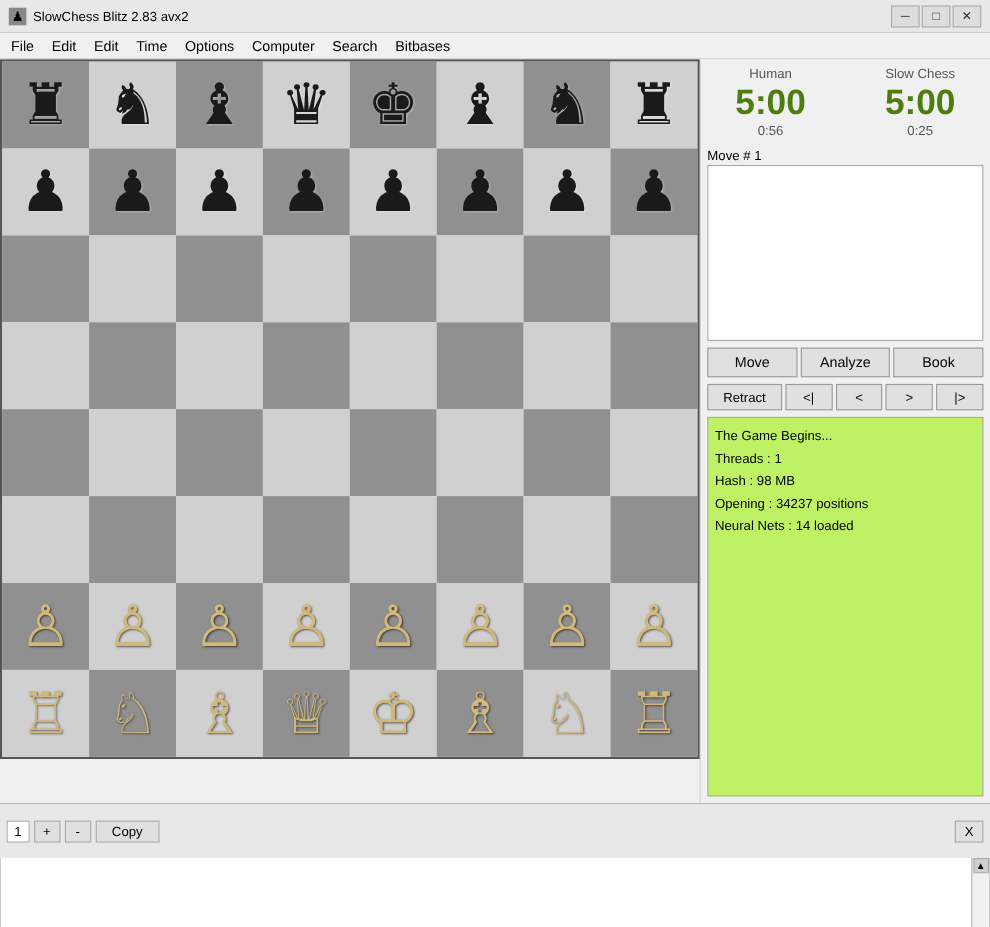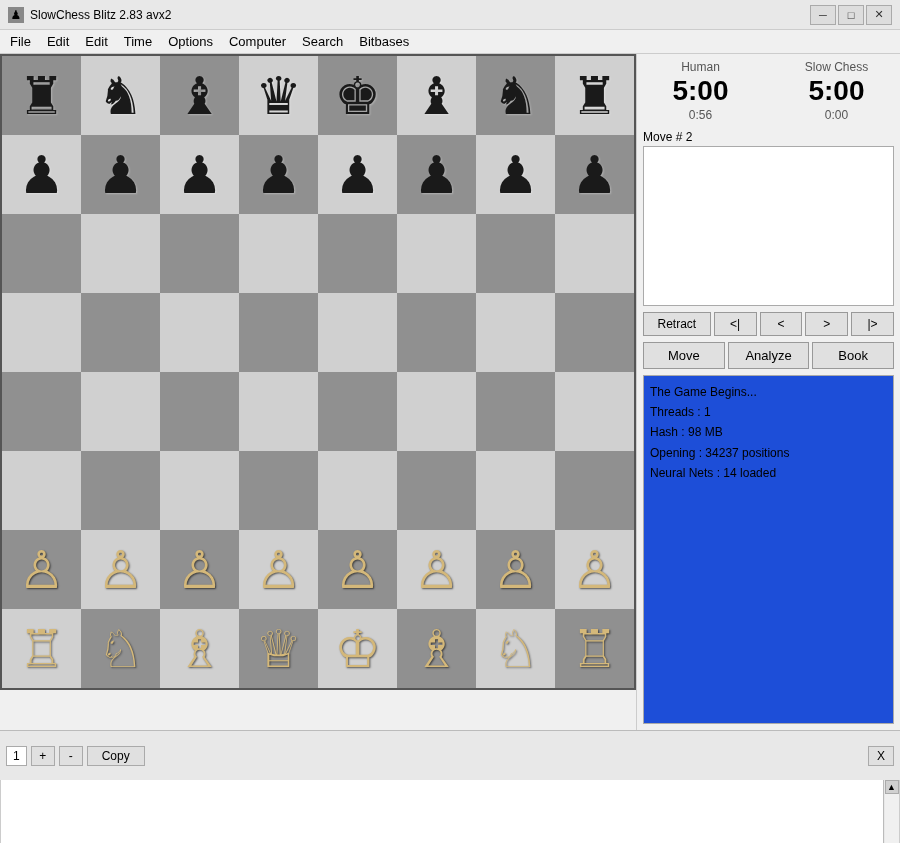--- a/index.html
+++ b/index.html
@@ -124,23 +124,23 @@
     }
     .clock-box {
       text-align: center;
       width: 115px;
     }
     .clock-label {
       font-size: 12px;
       color: #555;
     }
     .clock-time {
-      font-size: 28px;
+      font-size: 32px;
       font-weight: bold;
-      color: #000000;
+      color: #4d7c0f;
       line-height: 1.2;
     }
     .clock-elapsed {
       font-size: 12px;
       color: #555;
     }
 
     
     #move-label {
       font-size: 12px;
@@ -186,21 +186,21 @@
       border: 1px solid #999;
       padding: 5px 8px;
       font-size: 13px;
       cursor: pointer;
       flex: 1;
       text-align: center;
     }
 
     
     #info-box {
-      background: #1d4ed8;
+      background: #bef264;
       border: 1px solid #aaa;
       flex: 1;
       padding: 6px;
       font-size: 12px;
       line-height: 1.7;
       overflow-y: auto;
     }
 
     
     #tab-bar {
@@ -460,40 +460,40 @@
 
     <div id="clocks">
       <div class="clock-box">
         <div class="clock-label">Human</div>
         <div class="clock-time">5:00</div>
         <div class="clock-elapsed">0:56</div>
       </div>
       <div class="clock-box">
         <div class="clock-label">Slow Chess</div>
         <div class="clock-time">5:00</div>
-        <div class="clock-elapsed">0:00</div>
+        <div class="clock-elapsed">0:25</div>
       </div>
     </div>
 
-    <div id="move-label">Move # 2</div>
+    <div id="move-label">Move # 1</div>
 
     <div id="move-list"></div>
+
+    <div id="action-buttons">
+      <button class="action-btn">Move</button>
+      <button class="action-btn">Analyze</button>
+      <button class="action-btn">Book</button>
+    </div>
 
     <div id="nav-buttons">
       <button class="nav-btn retract-btn">Retract</button>
       <button class="nav-btn">&lt;|</button>
       <button class="nav-btn">&lt;</button>
       <button class="nav-btn">&gt;</button>
       <button class="nav-btn">|&gt;</button>
-    </div>
-
-    <div id="action-buttons">
-      <button class="action-btn">Move</button>
-      <button class="action-btn">Analyze</button>
-      <button class="action-btn">Book</button>
     </div>
 
     <div id="info-box">
       <div>The Game Begins...</div>
       <div></div>
       <div>Threads : 1</div>
       <div>Hash : 98 MB</div>
       <div>Opening : 34237 positions</div>
       <div>Neural Nets : 14 loaded</div>
     </div>

